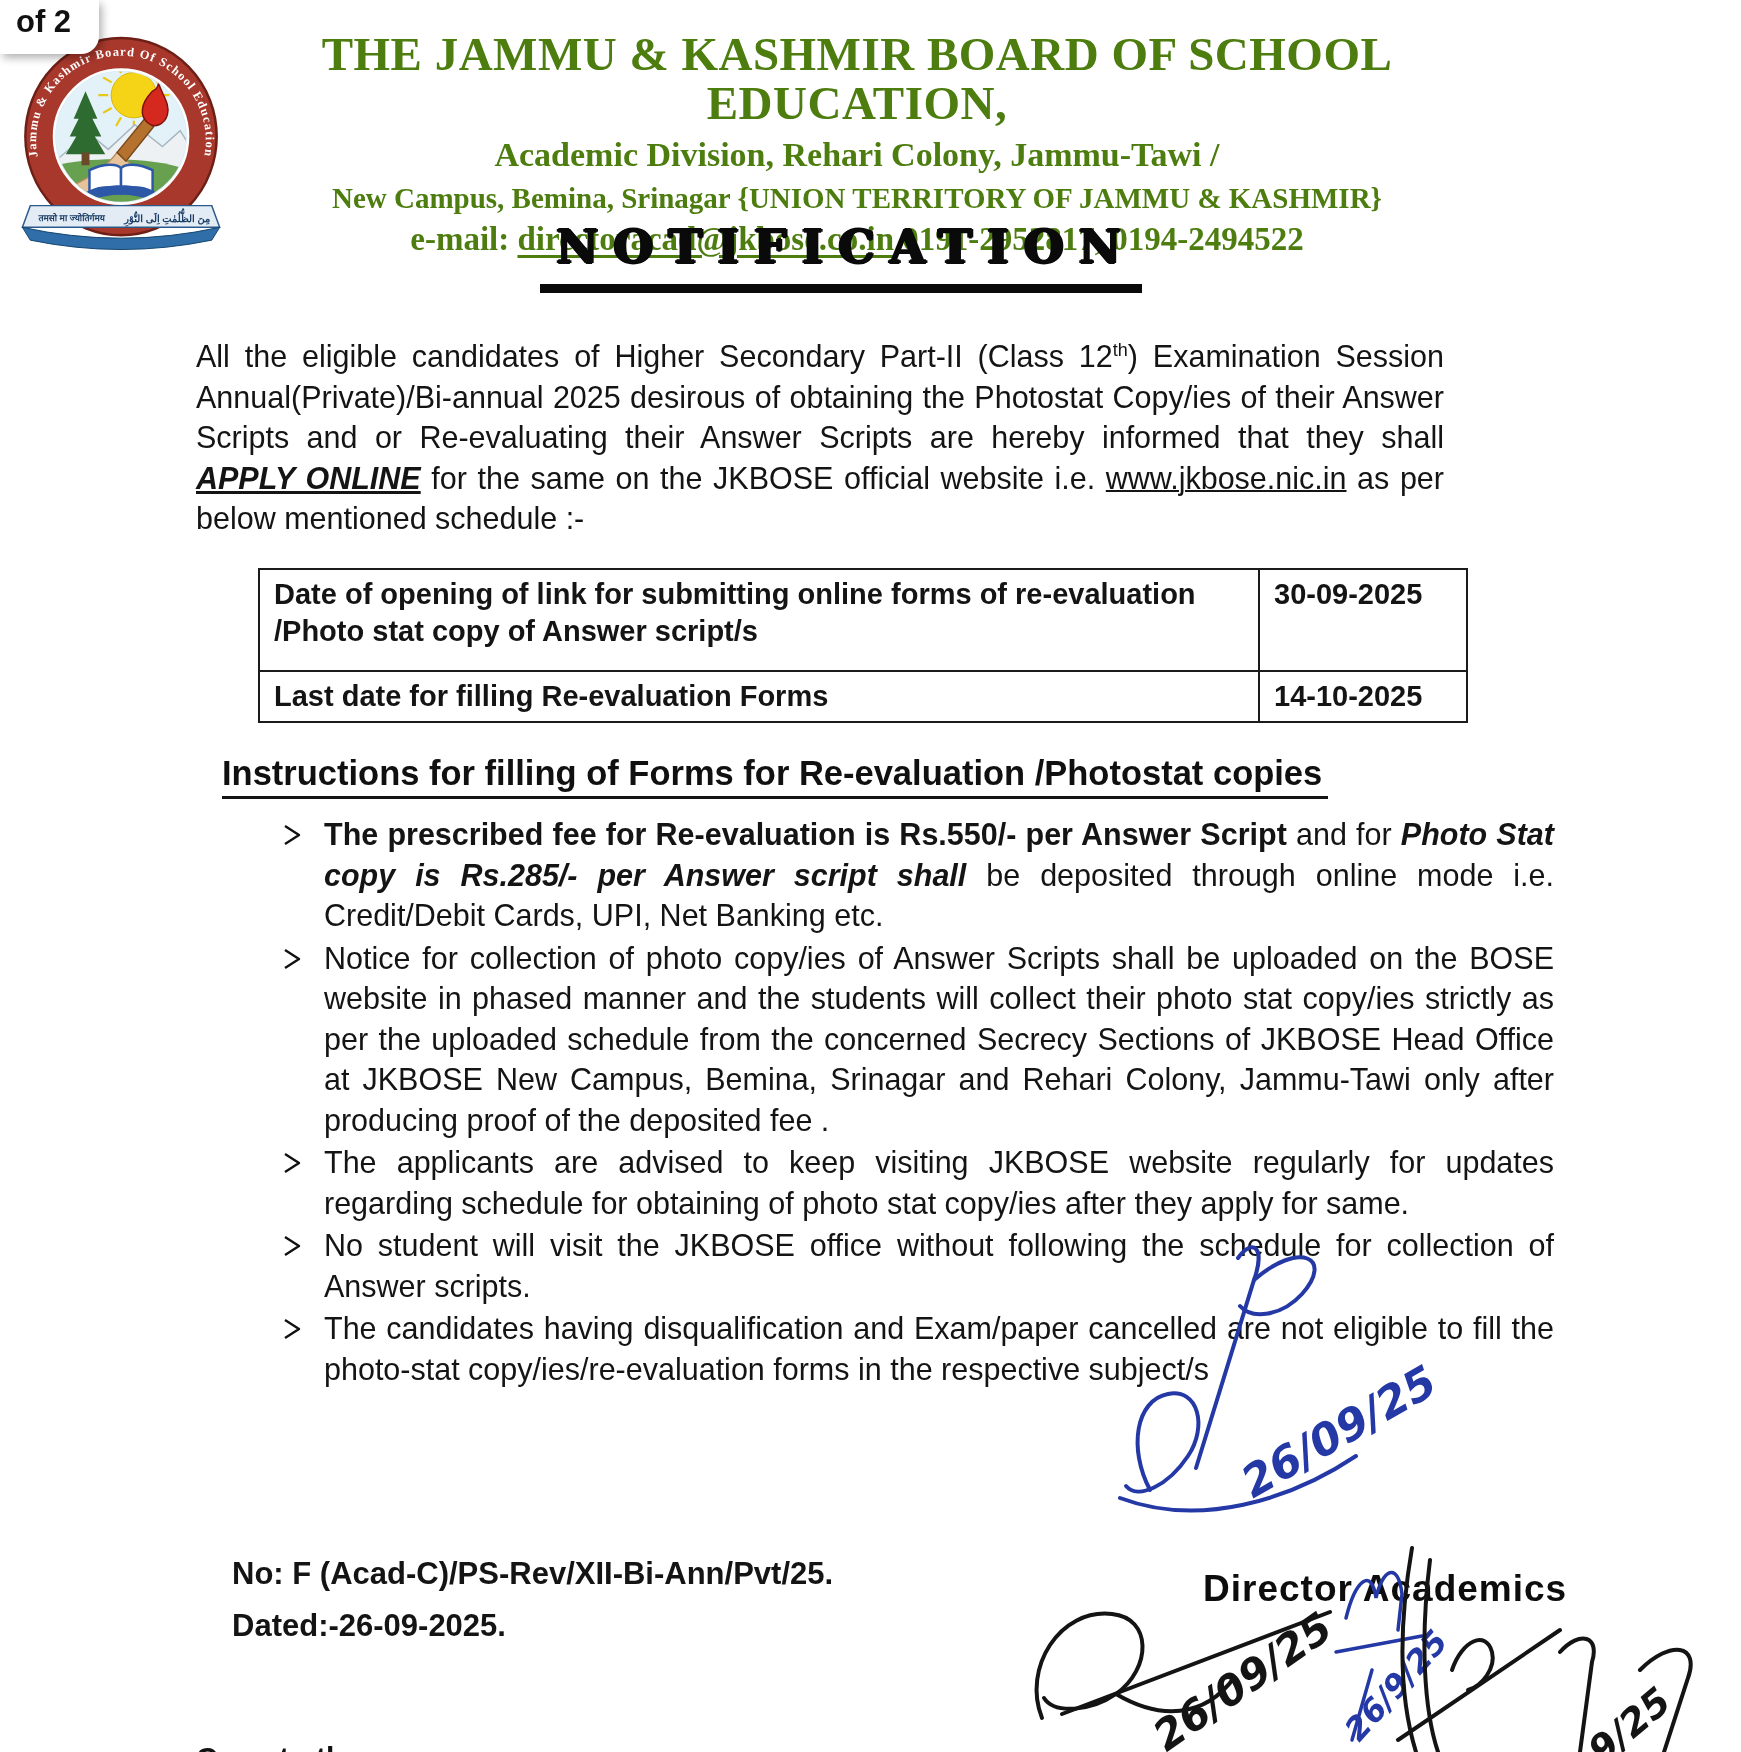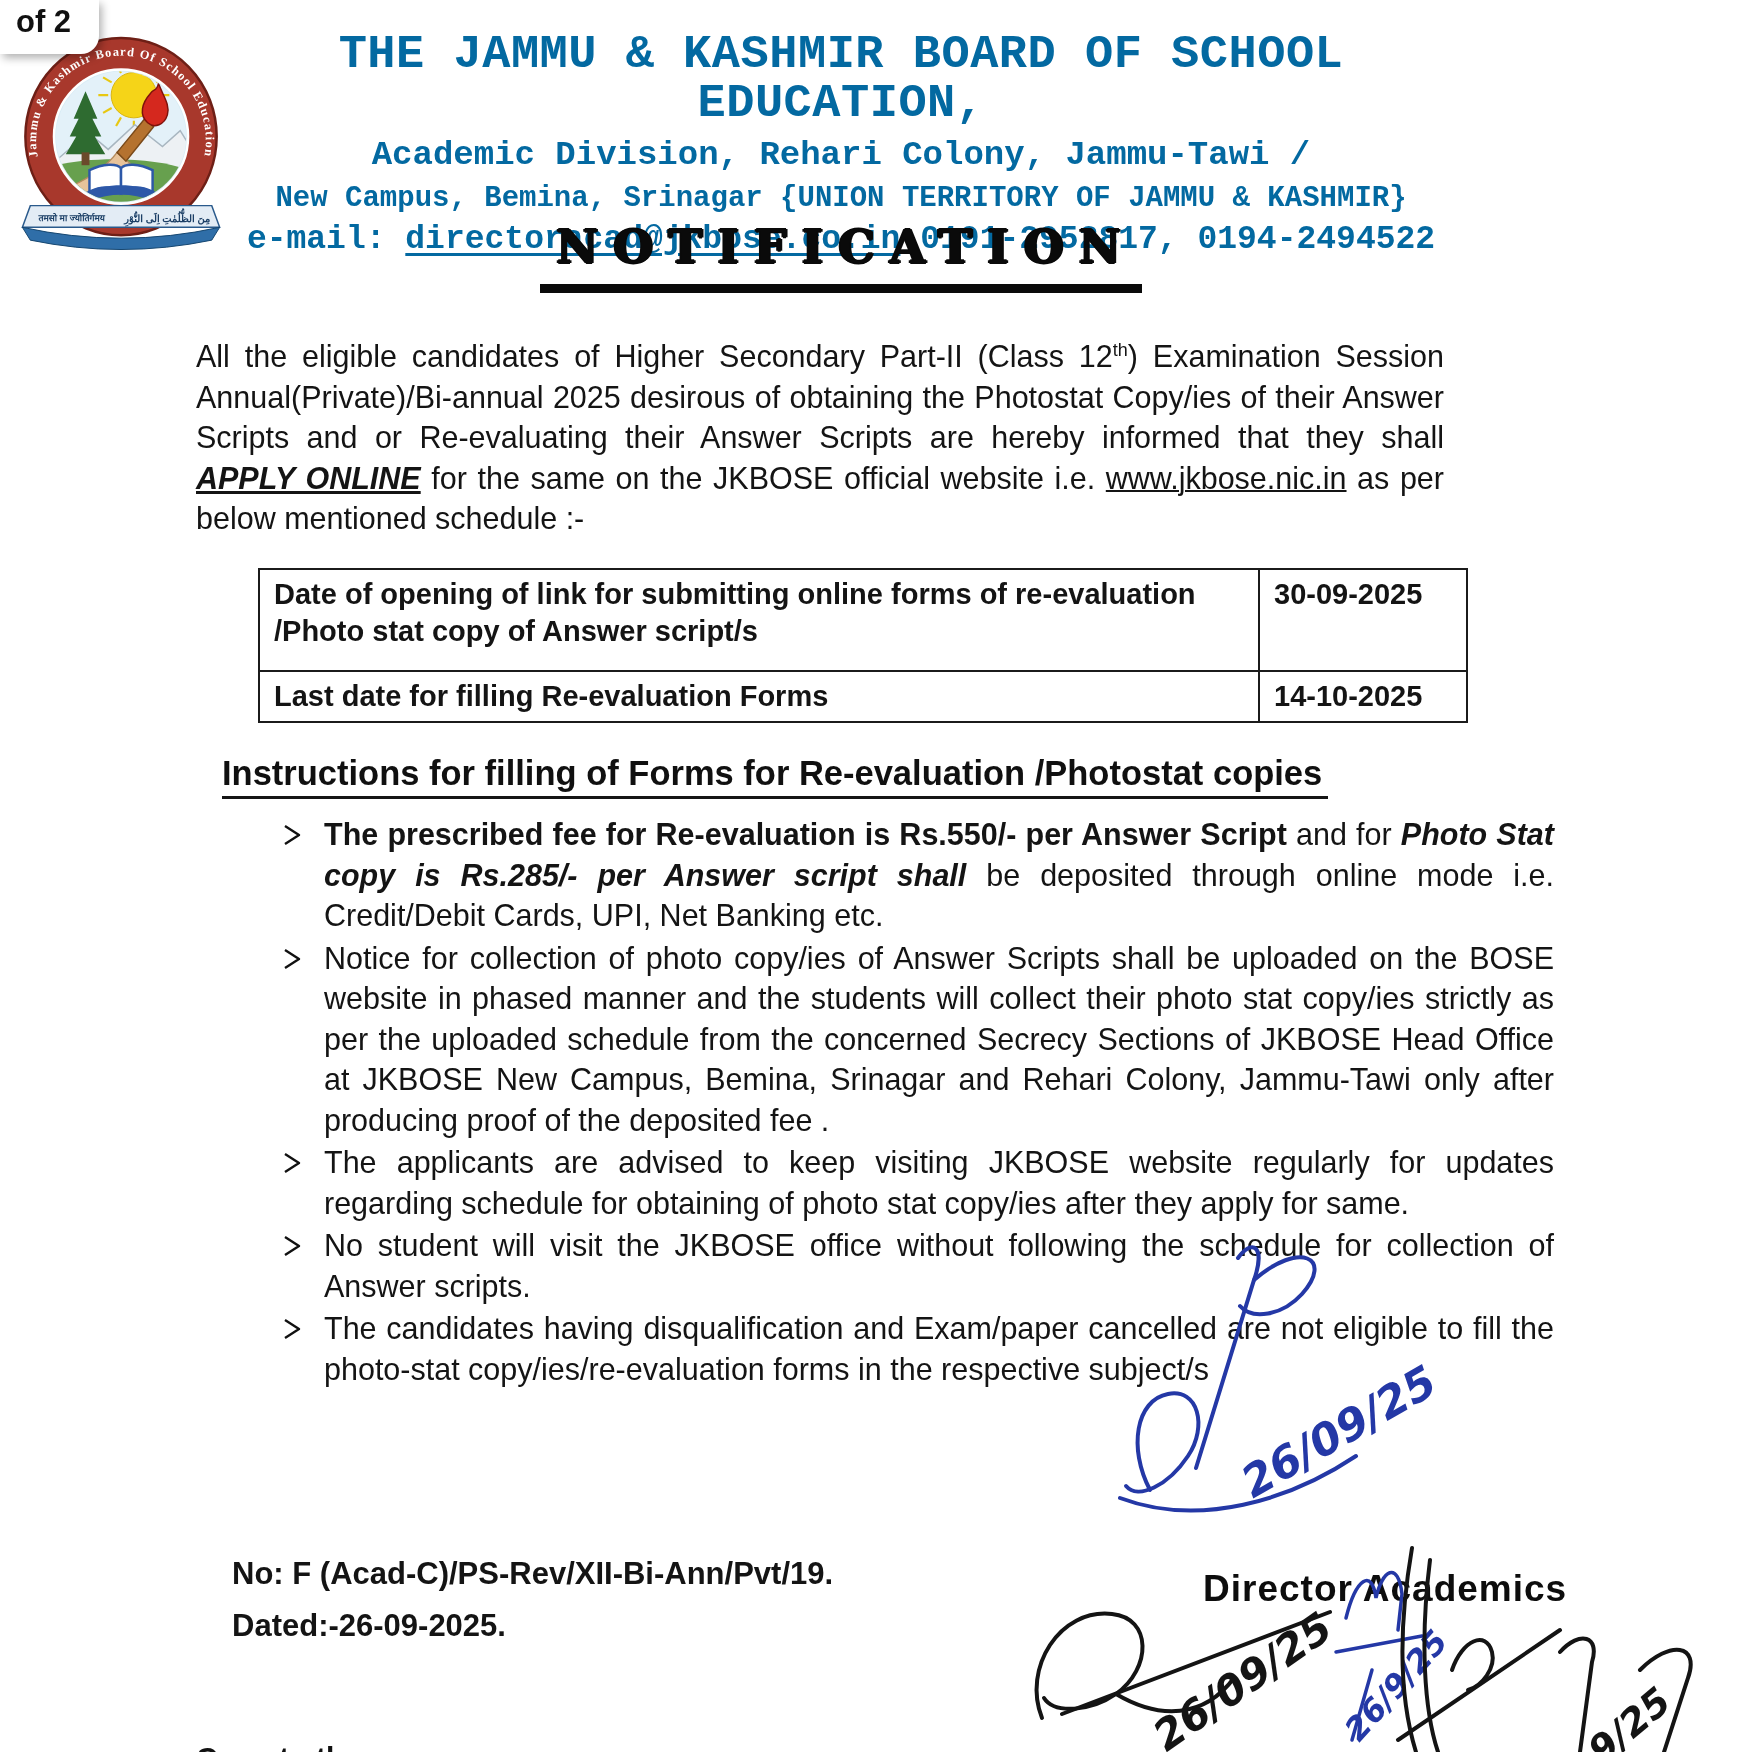--- a/index.html
+++ b/index.html
@@ -7,22 +7,22 @@
           font-family:"Liberation Sans",sans-serif; color:#141414; overflow:hidden; }
 
   
   .page-chip { position:absolute; left:0; top:0; z-index:10; background:#fff;
                padding:4px 28px 14px 16px; border-radius:0 0 18px 0;
                box-shadow:3px 4px 9px rgba(0,0,0,.30);
                font-weight:bold; font-size:31px; color:#111; }
 
   
   .logo { position:absolute; left:14px; top:36px; }
-  .head { position:absolute; left:235px; top:30px; width:1212px; text-align:center;
-          font-family:Liberation Mono, monospace; color:#0369a1; }
+  .head { position:absolute; left:251px; top:30px; width:1212px; text-align:center;
+          font-family:Liberation Serif, serif; color:#4d7c0f; }
   .head .l1 { font-size:47px; font-weight:bold; line-height:1.05; letter-spacing:.5px; }
   .head .l2 { font-size:34px; font-weight:bold; margin-top:7px; }
   .head .l3 { font-size:29px; font-weight:bold; margin-top:8px; }
   .head .l4 { font-size:33px; font-weight:bold; margin-top:6px; }
   .head .email { text-decoration:underline; text-decoration-thickness:3px; text-underline-offset:5px; }
 
   .notif-wrap { position:absolute; left:235px; top:220px; width:1212px; text-align:center; }
   .notif { display:inline-block; font-family:"DejaVu Serif",serif; font-weight:bold;
            font-size:46px; letter-spacing:15px; color:#0a0a0a;
            text-shadow:1.5px 0 #0a0a0a,-1.5px 0 #0a0a0a,0 1.3px #0a0a0a,0 -1px #0a0a0a;
@@ -178,21 +178,21 @@
     </div>
     <div class="bullet">
       <span class="bmark"><svg width="22" height="26" viewBox="0 0 22 26">
             <path d="M3,4 L17,13 L3,22" fill="none" stroke="#111" stroke-width="2.4" stroke-linejoin="round"></path>
           </svg></span>
       <p class="btext">The candidates having disqualification and Exam/paper cancelled are not eligible to fill the photo-stat copy/ies/re-evaluation forms in the respective subject/s</p>
     </div>
   </div>
 
   <div class="refno">
-    <div>No: F (Acad-C)/PS-Rev/XII-Bi-Ann/Pvt/19.</div>
+    <div>No: F (Acad-C)/PS-Rev/XII-Bi-Ann/Pvt/25.</div>
     <div>Dated:-26-09-2025.</div>
   </div>
 
   <div class="director">Director Academics</div>
 
   <div class="sigs">
     <svg width="741" height="552" viewBox="0 0 741 552">
 
       <g stroke="#2438a6" fill="none" stroke-width="4" stroke-linecap="round">
         <path d="M150,290 C128,248 136,200 168,194 C198,188 208,226 188,256 C168,286 138,300 126,286"></path>

